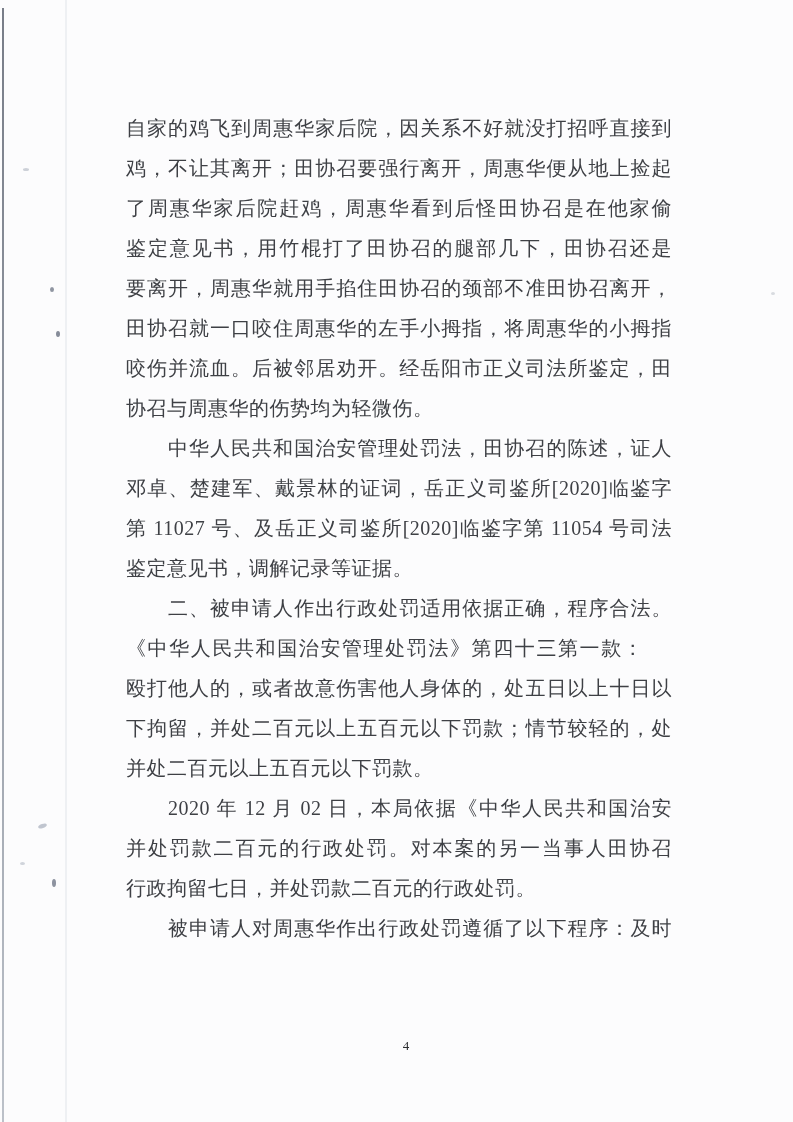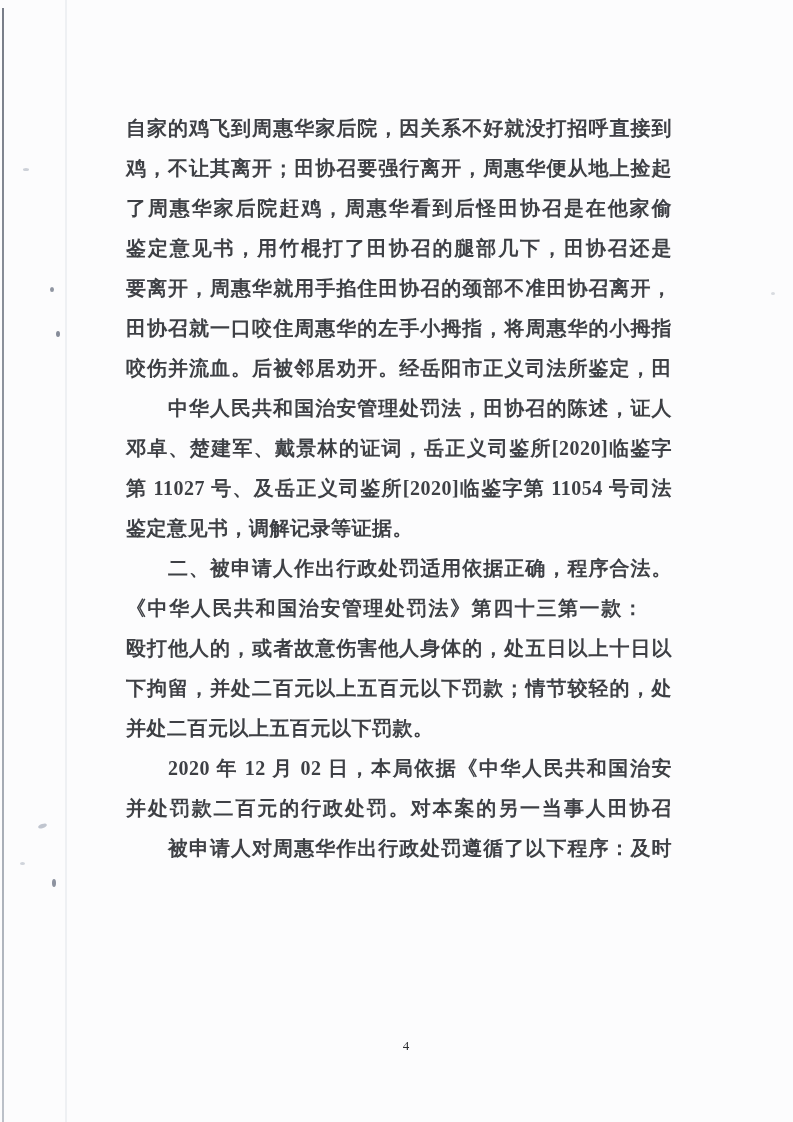--- a/index.html
+++ b/index.html
@@ -52,21 +52,20 @@
     top: 108px;
     width: 546px;
     font-size: 20px;
     line-height: 40px;
     color: #3e4045;
     letter-spacing: 0.5px;
   }
   .line {
     height: 40px;
     white-space: nowrap;
-    font-weight: bold;
   }
   .line.justify {
     white-space: normal;
     text-align: justify;
     text-align-last: justify;
     text-justify: inter-character;
   }
   .line.indent { text-indent: 42px; }
   .line.wide { letter-spacing: 1.6px; }
 
@@ -97,28 +96,30 @@
 
   <div class="text-block">
 
   <div class="line justify">自家的鸡飞到周惠华家后院，因关系不好就没打招呼直接到</div>
       <div class="line justify">鸡，不让其离开；田协召要强行离开，周惠华便从地上捡起</div>
       <div class="line justify">了周惠华家后院赶鸡，周惠华看到后怪田协召是在他家偷</div>
       <div class="line justify">鉴定意见书，用竹棍打了田协召的腿部几下，田协召还是</div>
       <div class="line justify">要离开，周惠华就用手掐住田协召的颈部不准田协召离开，</div>
       <div class="line justify">田协召就一口咬住周惠华的左手小拇指，将周惠华的小拇指</div>
       <div class="line justify">咬伤并流血。后被邻居劝开。经岳阳市正义司法所鉴定，田</div>
+      <div class="line">协召与周惠华的伤势均为轻微伤。</div>
       <div class="line justify indent">中华人民共和国治安管理处罚法，田协召的陈述，证人</div>
       <div class="line justify">邓卓、楚建军、戴景林的证词，岳正义司鉴所[2020]临鉴字</div>
       <div class="line justify">第 11027 号、及岳正义司鉴所[2020]临鉴字第 11054 号司法</div>
       <div class="line">鉴定意见书，调解记录等证据。</div>
       <div class="line justify indent">二、被申请人作出行政处罚适用依据正确，程序合法。</div>
       <div class="line wide">《中华人民共和国治安管理处罚法》第四十三第一款：</div>
       <div class="line justify">殴打他人的，或者故意伤害他人身体的，处五日以上十日以</div>
       <div class="line justify">下拘留，并处二百元以上五百元以下罚款；情节较轻的，处</div>
       <div class="line">并处二百元以上五百元以下罚款。</div>
       <div class="line justify indent">2020 年 12 月 02 日，本局依据《中华人民共和国治安</div>
       <div class="line justify">并处罚款二百元的行政处罚。对本案的另一当事人田协召</div>
+      <div class="line">行政拘留七日，并处罚款二百元的行政处罚。</div>
       <div class="line justify indent">被申请人对周惠华作出行政处罚遵循了以下程序：及时</div>
     </div>
 
   <div class="page-number">4</div>
 </div>
 
 </body></html>

